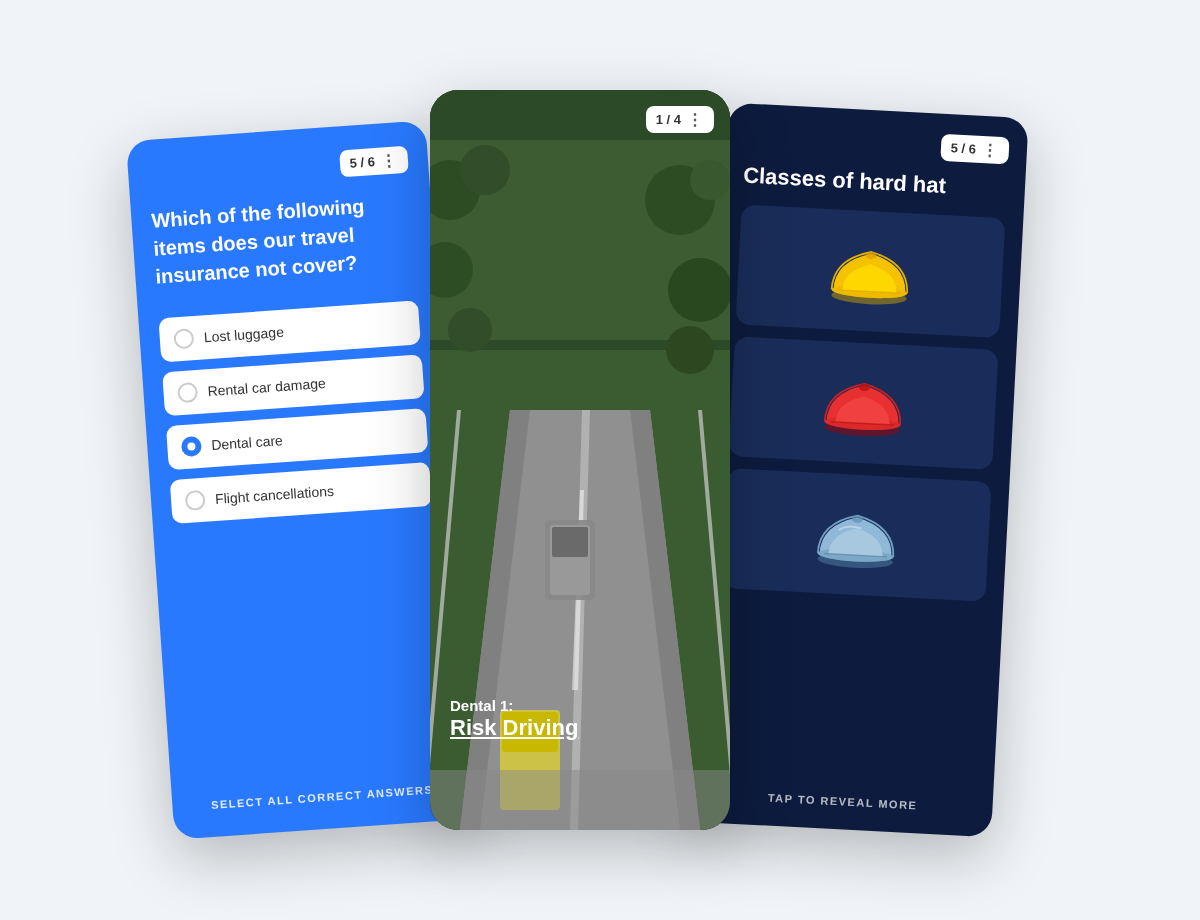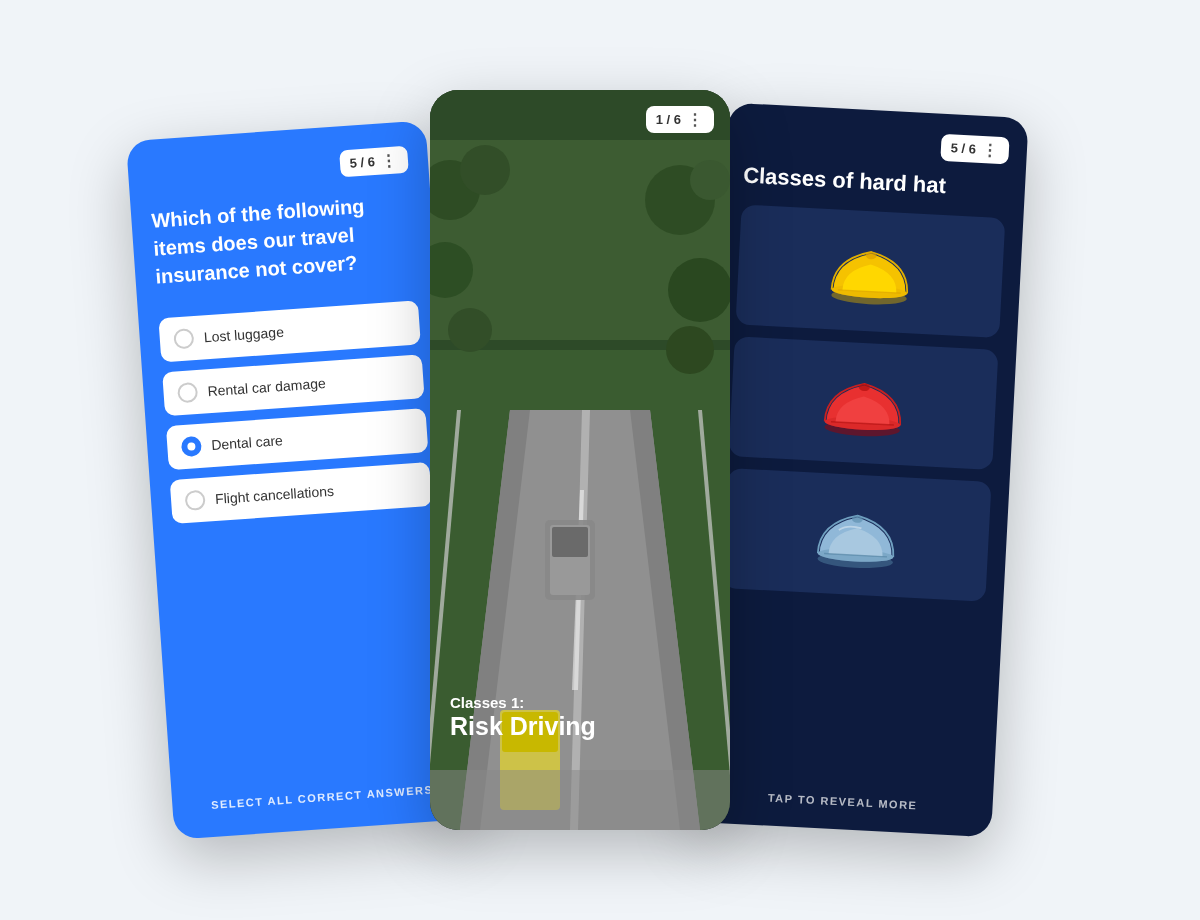--- a/index.html
+++ b/index.html
@@ -192,23 +192,24 @@
 
     .lesson-subtitle {
       color: white;
       font-size: 15px;
       font-weight: 600;
       margin-bottom: 2px;
     }
 
     .lesson-title {
       color: white;
-      font-size: 25px;
+      font-size: 22px;
       font-weight: 800;
       line-height: 1.1;
+      text-decoration: underline;
     }
 
     .lesson-button-container {
       position: absolute;
       bottom: 28px;
       left: 20px;
       right: 20px;
     }
 
     .lesson-btn {
@@ -355,27 +356,27 @@
         <circle cx="250" cy="110" r="35" fill="#2a4820" opacity="0.8"></circle>
         <circle cx="280" cy="90" r="20" fill="#3a5830"></circle>
         <circle cx="15" cy="180" r="28" fill="#2d4e24"></circle>
         <circle cx="270" cy="200" r="32" fill="#2a4820"></circle>
         <circle cx="40" cy="240" r="22" fill="#324e28"></circle>
         <circle cx="260" cy="260" r="24" fill="#2d4820"></circle>
       </svg>
 
       <div class="lesson-header">
         <div class="progress-badge">
-          <span>1 / 6</span>
+          <span>1 / 4</span>
           <span class="dots-menu">⋮</span>
         </div>
       </div>
 
       <div class="lesson-content">
-        <div class="lesson-subtitle">Classes 1:</div>
+        <div class="lesson-subtitle">Dental 1:</div>
         <div class="lesson-title">Risk Driving</div>
       </div>
 
     </div>
   </div>
 
   <div class="card card-right">
     <div class="hardhat-card">
       <div class="hardhat-header">
         <div class="progress-badge">

